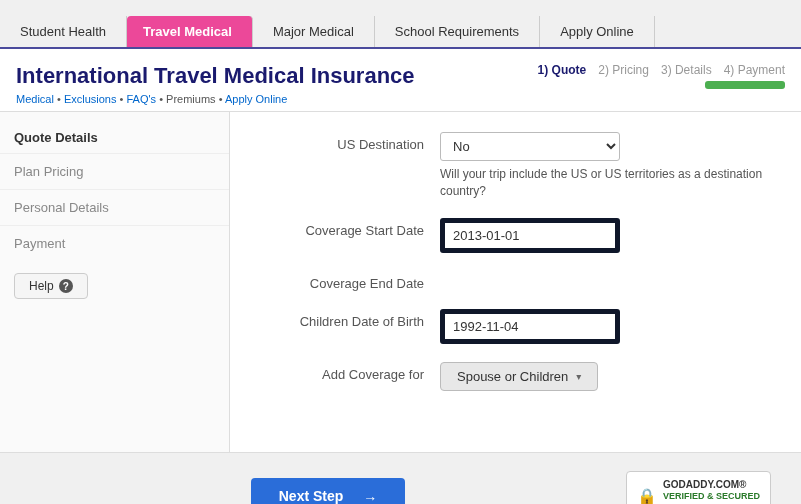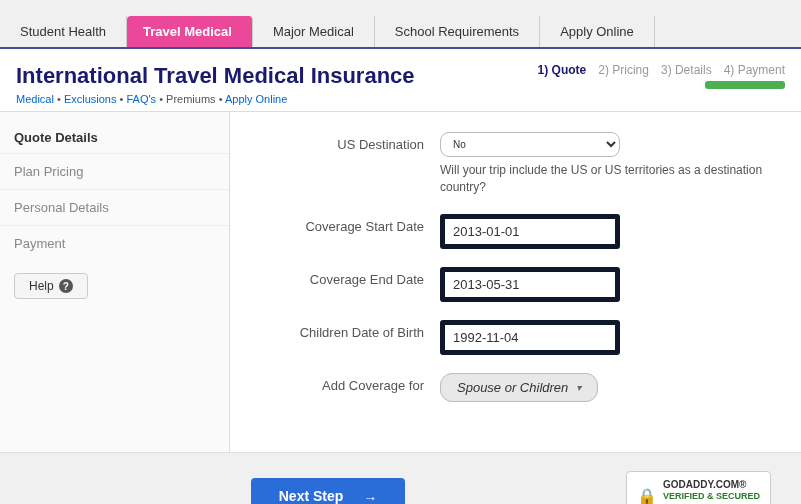--- a/index.html
+++ b/index.html
@@ -66,35 +66,35 @@
 
     
     .form-row { display: flex; align-items: flex-start; margin-bottom: 18px; }
     .form-label { width: 180px; text-align: right; padding-right: 16px; padding-top: 5px; color: #555; font-size: 13px; flex-shrink: 0; }
     .form-control-area { flex: 1; }
     .form-input {
       width: 180px; padding: 5px 8px; border: 5px solid #0f172a; border-radius: 3px;
       font-size: 13px; color: #333; background: #fff;
     }
     .form-select {
-      width: 180px; padding: 5px 8px; border: 1px solid #bbb; border-radius: 9px;
-      font-size: 10px; color: #333; background: #fff; appearance: auto;
+      width: 180px; padding: 5px 8px; border: 1px solid #bbb; border-radius: 3px;
+      font-size: 13px; color: #333; background: #fff; appearance: auto;
     }
     .hint-text { font-size: 12px; color: #555; margin-top: 5px; max-width: 340px; line-height: 1.4; }
 
     
     .dropdown-btn {
       padding: 6px 16px;
       background: #e8e8e8;
       border: 1px solid #bbb;
-      border-radius: 12px;
+      border-radius: 4px;
       cursor: pointer;
       font-size: 13px;
       color: #333;
-      display: inline-flex; align-items: center; gap: 8px; font-style: italic;
+      display: inline-flex; align-items: center; gap: 8px;
     }
     .dropdown-arrow { font-size: 10px; color: #666; }
 
     
     .footer-bar {
       background: #f0f0f0;
       border-top: 1px solid #ddd;
       padding: 18px 30px;
       display: flex;
       align-items: center;
@@ -203,23 +203,20 @@
 
     <div class="form-row">
       <div class="form-label">Coverage Start Date</div>
       <div class="form-control-area">
         <input type="text" class="form-input" value="2013-01-01" style="">
       </div>
     </div>
 
     <div class="form-row">
       <div class="form-label">Coverage End Date</div>
-      <div class="form-control-area">
-        <input type="text" class="form-input" value="2013-05-31" style="">
-      </div>
     </div>
 
     <div class="form-row">
       <div class="form-label">Children Date of Birth</div>
       <div class="form-control-area">
         <input type="text" class="form-input" value="1992-11-04" style="">
       </div>
     </div>
 
     <div class="form-row">

